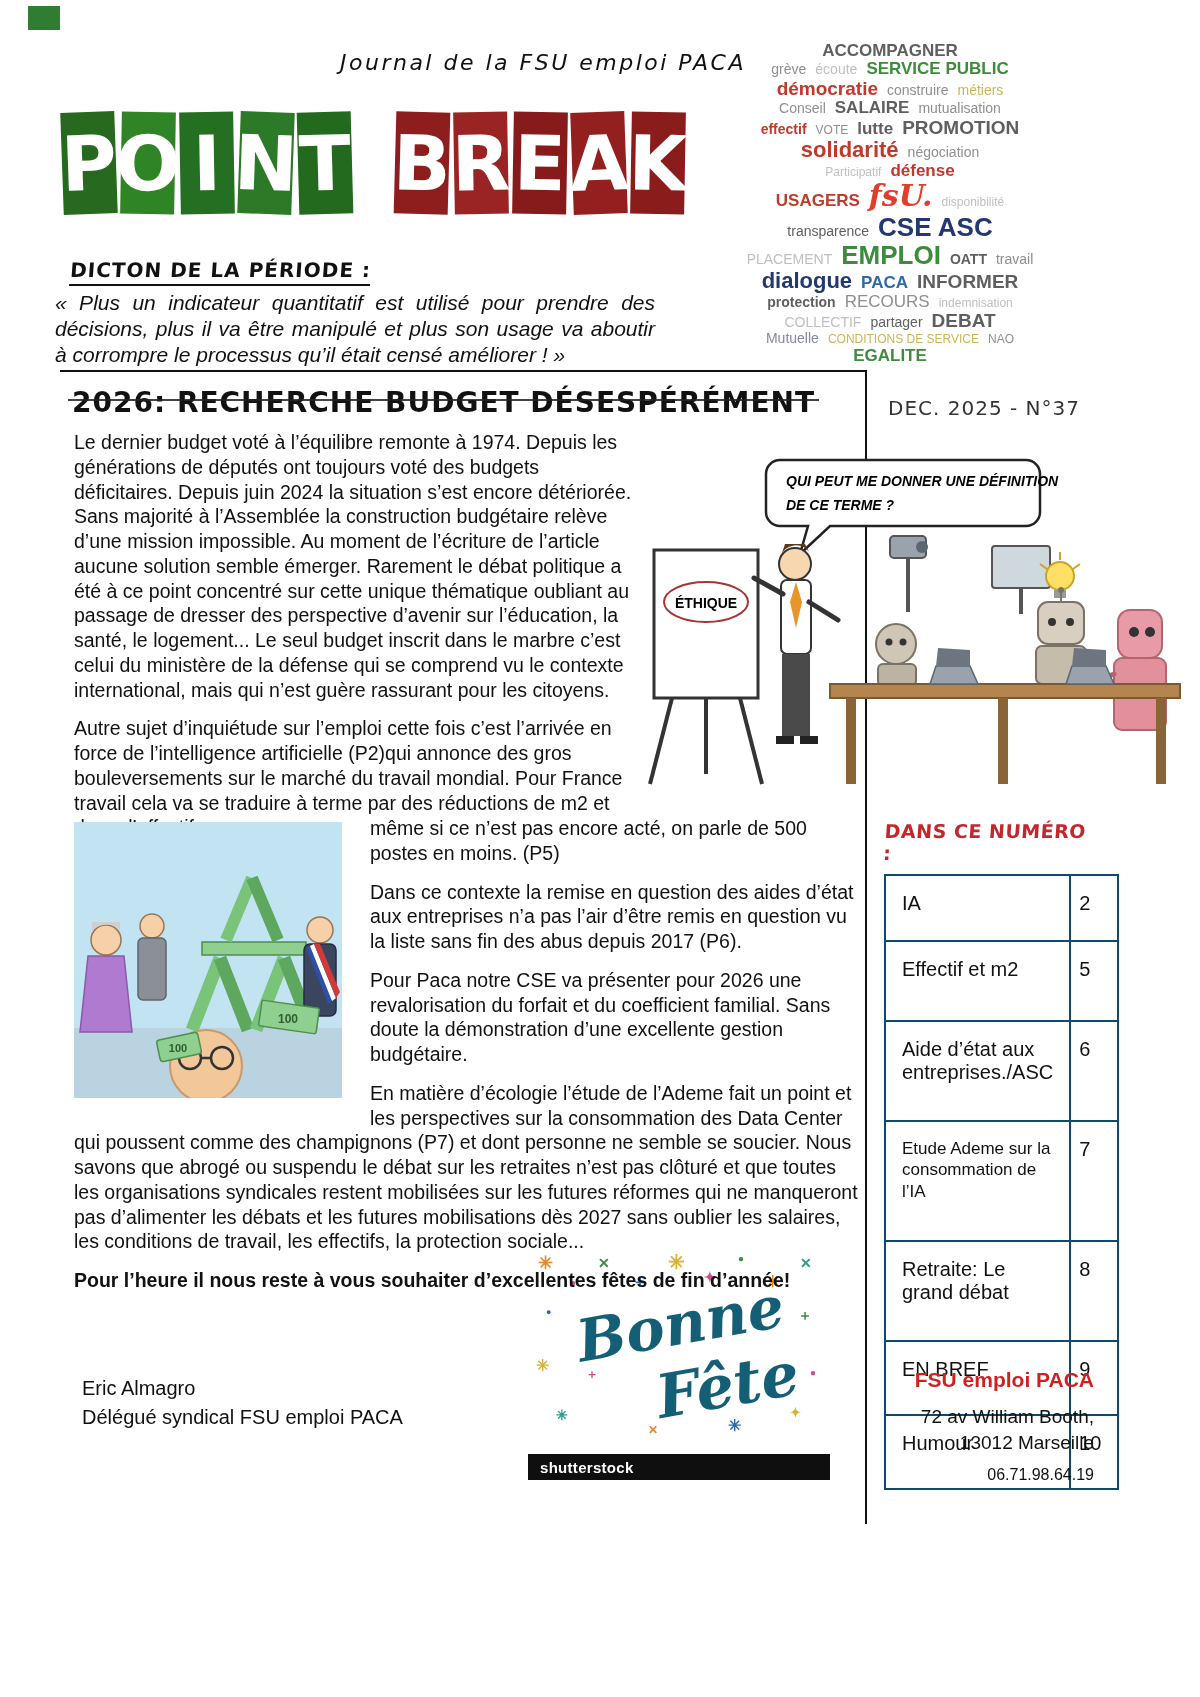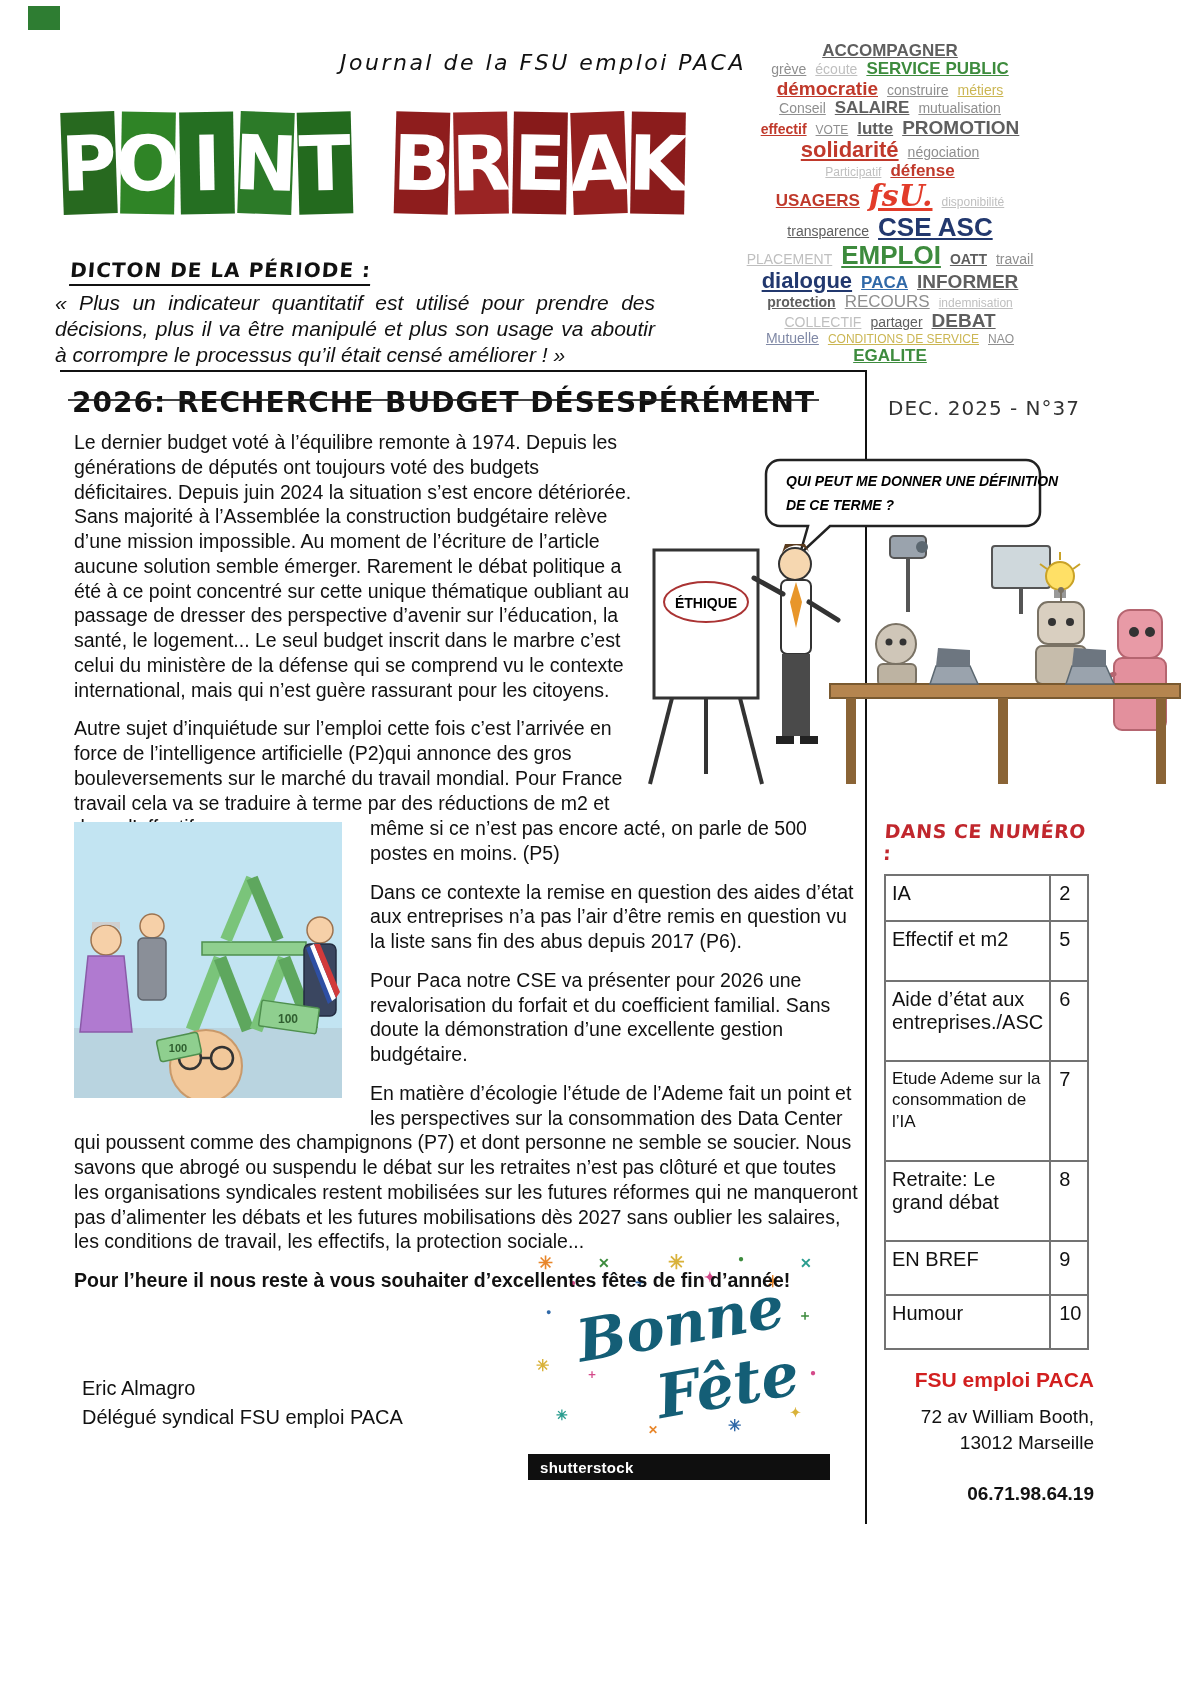--- a/index.html
+++ b/index.html
@@ -7,21 +7,21 @@
         font-family:"Liberation Sans",sans-serif;color:#111;}
 
   .corner-square{position:absolute;left:28px;top:6px;width:32px;height:24px;background:#2e7d32;}
 
   .journal-line{position:absolute;left:340px;top:50px;font-style:italic;font-size:22px;
         letter-spacing:2.5px;font-family:"DejaVu Sans",sans-serif;}
 
   
   .cloud{position:absolute;left:665px;top:42px;width:450px;text-align:center;line-height:1.08;}
   .cloud .row{display:flex;justify-content:center;align-items:baseline;gap:9px;white-space:nowrap;}
-  .cw{white-space:nowrap;text-decoration:underline;}
+  .cw{white-space:nowrap;}
   .b{font-weight:bold;}
   .s1{font-size:12px}.s2{font-size:14px}.s3{font-size:17px}.s4{font-size:19px}.s5{font-size:22px}.s6{font-size:26px}
   .c-g1{color:#5f5f5f}.c-g2{color:#8f8f8f}.c-g3{color:#bfbfbf}.c-red{color:#c0392b}
   .c-green{color:#3d8b3d}.c-navy{color:#22386e}.c-blue{color:#3069a8}.c-gold{color:#cbb653}.c-slate{color:#8089a6}
   .fsu-logo{color:#e23c2a;font-weight:bold;font-style:italic;font-size:30px;
         font-family:"DejaVu Serif",serif;}
 
   
   .title{position:absolute;left:62px;top:112px;display:flex;}
   .title .word{display:flex;}
@@ -66,21 +66,21 @@
 
   
   .cartoon{position:absolute;left:640px;top:452px;width:545px;height:352px;}
   .cartoon svg text{font-family:"Liberation Sans",sans-serif;}
 
   
   .toc{position:absolute;left:884px;top:820px;width:204px;}
   .toc-head{color:#c1272d;font-weight:bold;font-size:19px;letter-spacing:.5px;margin-bottom:10px;
         font-family:"DejaVu Sans",sans-serif;transform:skewX(-4deg);}
   .toc-table{border-collapse:collapse;width:204px;}
-  .toc-table td{border:2px solid #737373;vertical-align:top;padding:6px;font-size:20px;}
+  .toc-table td{border:2px solid #0c4a6e;vertical-align:top;padding:16px;font-size:20px;}
   .toc-table td.pg{width:36px;padding-left:8px;}
   tr.rh1 td{height:32px} tr.rh2 td{height:46px} tr.rh3 td{height:66px}
   tr.rh4 td{height:86px} tr.rh5 td{height:66px} tr.rh6 td{height:40px} tr.rh7 td{height:40px}
   tr.small td.lbl{font-size:17px;line-height:1.25;}
 
   
   .bonne{position:absolute;left:528px;top:1248px;width:302px;height:232px;z-index:1;}
   .bonne-canvas{position:relative;width:302px;height:206px;background:#fff;overflow:hidden;}
   .script-word{position:absolute;font-family:"DejaVu Serif",serif;font-style:italic;font-weight:bold;
         color:#145e76;transform:rotate(-10deg);}
@@ -91,21 +91,21 @@
   .cf-plus::before{content:"＋";} .cf-sp::before{content:"✦";}
   .o{color:#e8862a}.p{color:#d44a8a}.g{color:#3d8b3d}.bl{color:#3069a8}.y{color:#d9b23a}.t{color:#2a9d8f}
   .shutter-bar{height:26px;background:#0f0f0f;color:#fff;display:flex;align-items:center;
         padding-left:12px;font-size:15px;font-weight:bold;letter-spacing:.3px;}
 
   
   .signature{position:absolute;left:82px;top:1374px;font-size:20px;line-height:1.45;}
   .contact{position:absolute;left:878px;top:1368px;width:216px;text-align:right;}
   .contact-org{color:#d21f1f;font-weight:bold;font-size:21px;margin-bottom:12px;}
   .contact-addr{font-size:19px;line-height:1.35;}
-  .contact-phone{font-weight:bold;font-size:19px;margin-top:28px;}
+  .contact-phone{font-weight:normal;font-size:16px;margin-top:11px;}
 </style>
 </head>
 <body>
 
 <div class="page">
 
   <div class="corner-square"></div>
 
   <div class="journal-line">Journal de la  FSU emploi PACA</div>
 

